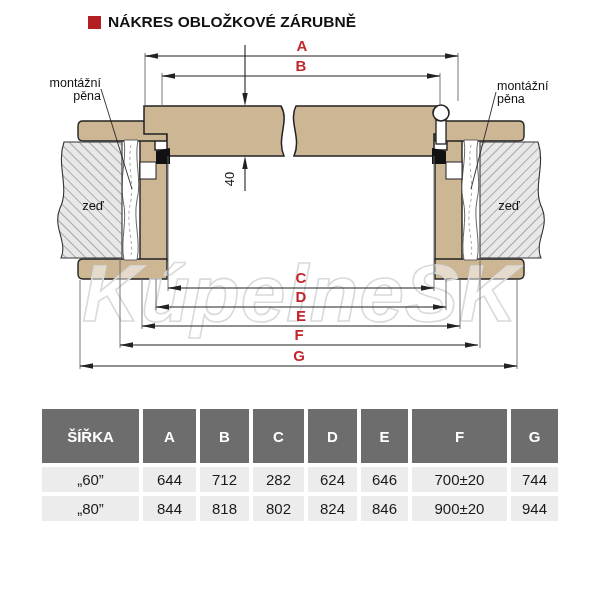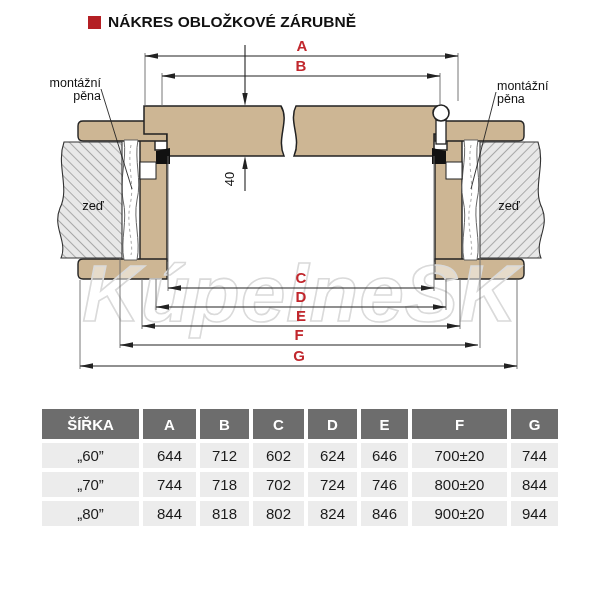--- a/index.html
+++ b/index.html
@@ -10,21 +10,21 @@
   .title-bar { display:flex; align-items:center; gap:7px; padding:11px 0 0 88px; height:22px; }
   .bullet { width:13px; height:13px; background:#b41f24; flex:0 0 auto; }
   .page-title { font-size:15.5px; font-weight:bold; color:#111; margin:0; white-space:nowrap; }
   svg.diagram { display:block; }
   table.spec {
     border-collapse:separate; border-spacing:4px;
     margin:4px auto 0; width:524px; table-layout:fixed;
   }
   table.spec th {
     background:#6d6d6d; color:#fff; font-size:15px; font-weight:bold;
-    height:26px; text-align:center; padding:2px;
+    height:26px; text-align:center; padding:14px;
   }
   table.spec td {
     background:#ececec; color:#1a1a1a; font-size:15px; font-weight:400;
     height:25px; text-align:center; padding:0; white-space:nowrap;
   }
 </style>
 </head>
 <body>
 
 <div class="title-bar">
@@ -200,35 +200,25 @@
       <th>E</th>
       <th>F</th>
       <th>G</th>
     </tr>
   </thead>
   <tbody>
     <tr>
       <td>„60”</td>
       <td>644</td>
       <td>712</td>
-      <td>602</td>
+      <td>282</td>
       <td>624</td>
       <td>646</td>
       <td>700±20</td>
       <td>744</td>
-    </tr>
-    <tr>
-      <td>„70”</td>
-      <td>744</td>
-      <td>718</td>
-      <td>702</td>
-      <td>724</td>
-      <td>746</td>
-      <td>800±20</td>
-      <td>844</td>
     </tr>
     <tr>
       <td>„80”</td>
       <td>844</td>
       <td>818</td>
       <td>802</td>
       <td>824</td>
       <td>846</td>
       <td>900±20</td>
       <td>944</td>

